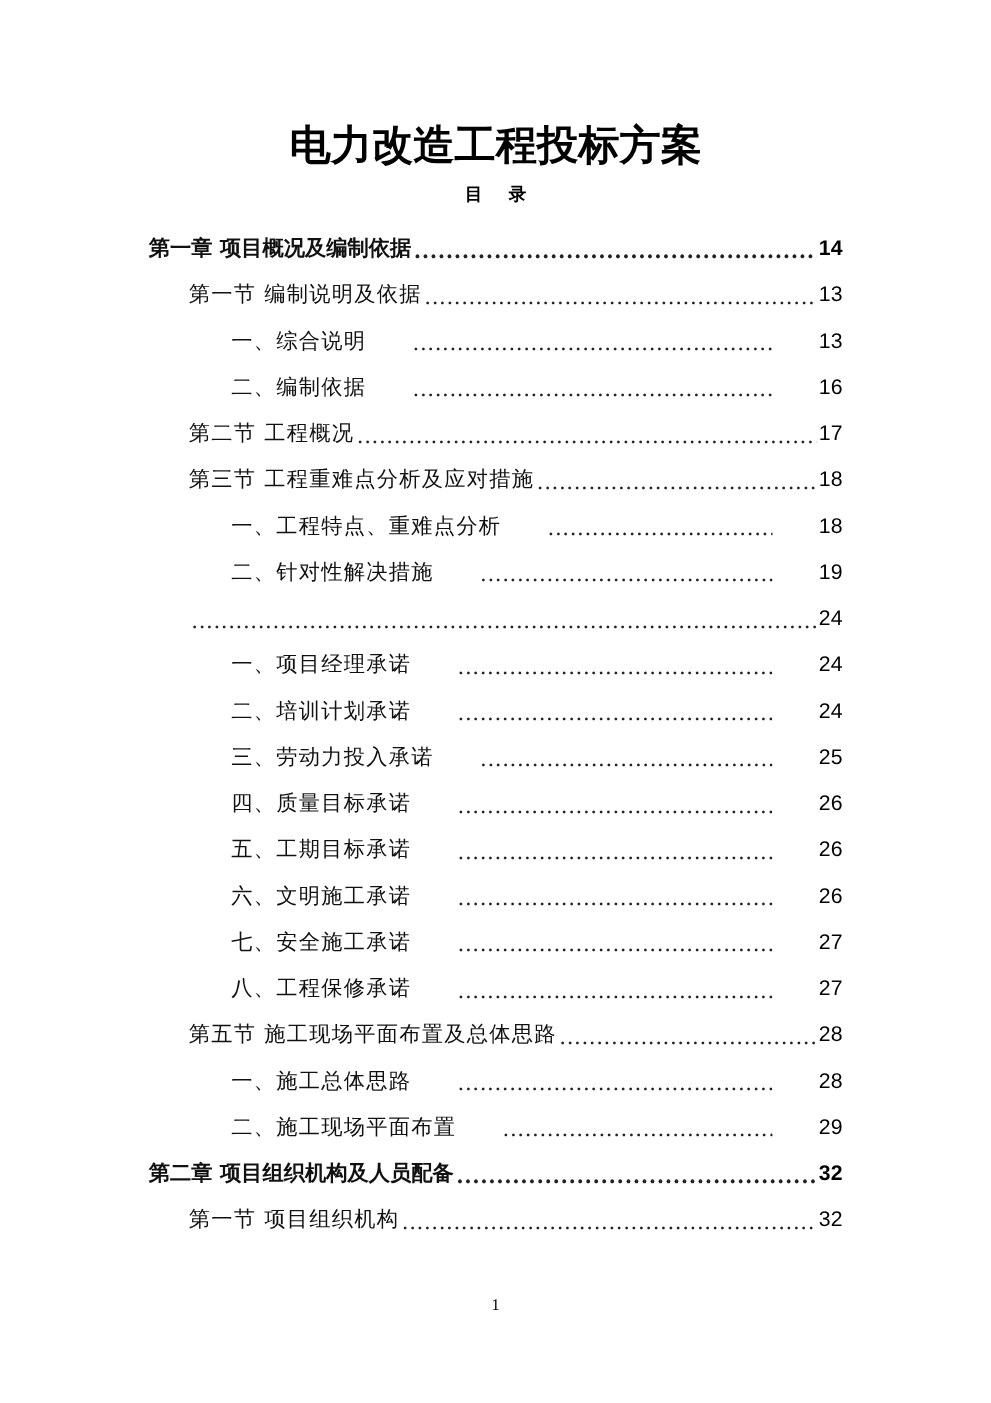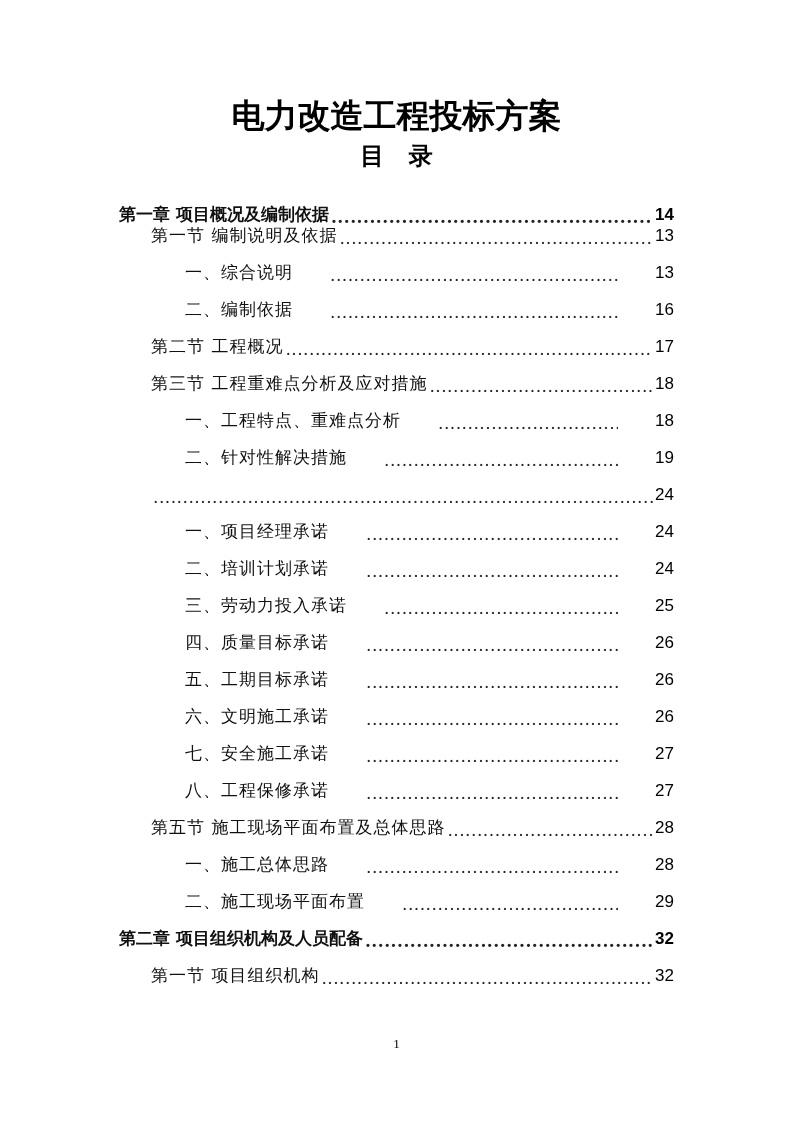--- a/index.html
+++ b/index.html
@@ -3,21 +3,21 @@
 <meta charset="utf-8">
 <style>
   html, body { margin: 0; padding: 0; background: #ffffff; }
   body { width: 793px; height: 1122px; position: relative; overflow: hidden;
          font-family: "DejaVu Serif", "Liberation Serif", serif; color: #000; }
   .title { position: absolute; top: 92px; left: 0; width: 793px; text-align: center;
            font-family: "DejaVu Sans", "Liberation Sans", sans-serif; font-weight: bold;
            font-size: 33px; letter-spacing: 0px; line-height: 48px; }
   .subtitle { position: absolute; top: 143px; left: 0; width: 793px; text-align: center;
               font-family: "DejaVu Sans", "Liberation Sans", sans-serif; font-weight: bold;
-              font-size: 24px; line-height: 26px; letter-spacing: 8px; padding-left: 8px; box-sizing: border-box; }
+              font-size: 14px; line-height: 26px; letter-spacing: 8px; padding-left: 8px; box-sizing: border-box; }
   .toc { position: absolute; top: 180px; left: 0; width: 793px; }
   .row { position: absolute; height: 37px; display: flex; align-items: center; right: 119px; }
   .row .label { white-space: nowrap; font-size: 17px; letter-spacing: 1px; color: #111; }
   .row .leader { flex: 1; overflow: hidden; white-space: nowrap; margin: 0 2px; font-size: 17px; color: #222;
                  position: relative; top: 2px; }
   .row .leader::after { content: "................................................................................................................................................................................................"; letter-spacing: 0.5px; }
   .row .page { font-family: "Liberation Sans", sans-serif; font-size: 17px; white-space: nowrap; color: #000000; }
   .lvl1 { left: 119px; }
   .lvl1 .label { font-family: "DejaVu Sans", "Liberation Sans", sans-serif; font-weight: bold; font-size: 17px; letter-spacing: 0px; }
   .lvl1 .page { font-weight: bold; }
@@ -27,21 +27,21 @@
   .footer { position: absolute; top: 1036px; left: 0; width: 793px; text-align: center;
             font-family: "Liberation Serif", serif; font-size: 13px; }
 </style>
 </head>
 <body>
 
 <div class="title">电力改造工程投标方案</div>
 <div class="subtitle">目 录</div>
 
 <div class="toc">
-  <div class="row lvl1" style="top:16px">
+  <div class="row lvl1" style="top:0px">
     <span class="label">第一章  项目概况及编制依据</span>
     <span class="leader"></span>
     <span class="page">14</span>
   </div>
   <div class="row lvl2" style="top:37px">
     <span class="label">第一节  编制说明及依据</span>
     <span class="leader"></span>
     <span class="page">13</span>
   </div>
   <div class="row lvl3" style="top:74px">

